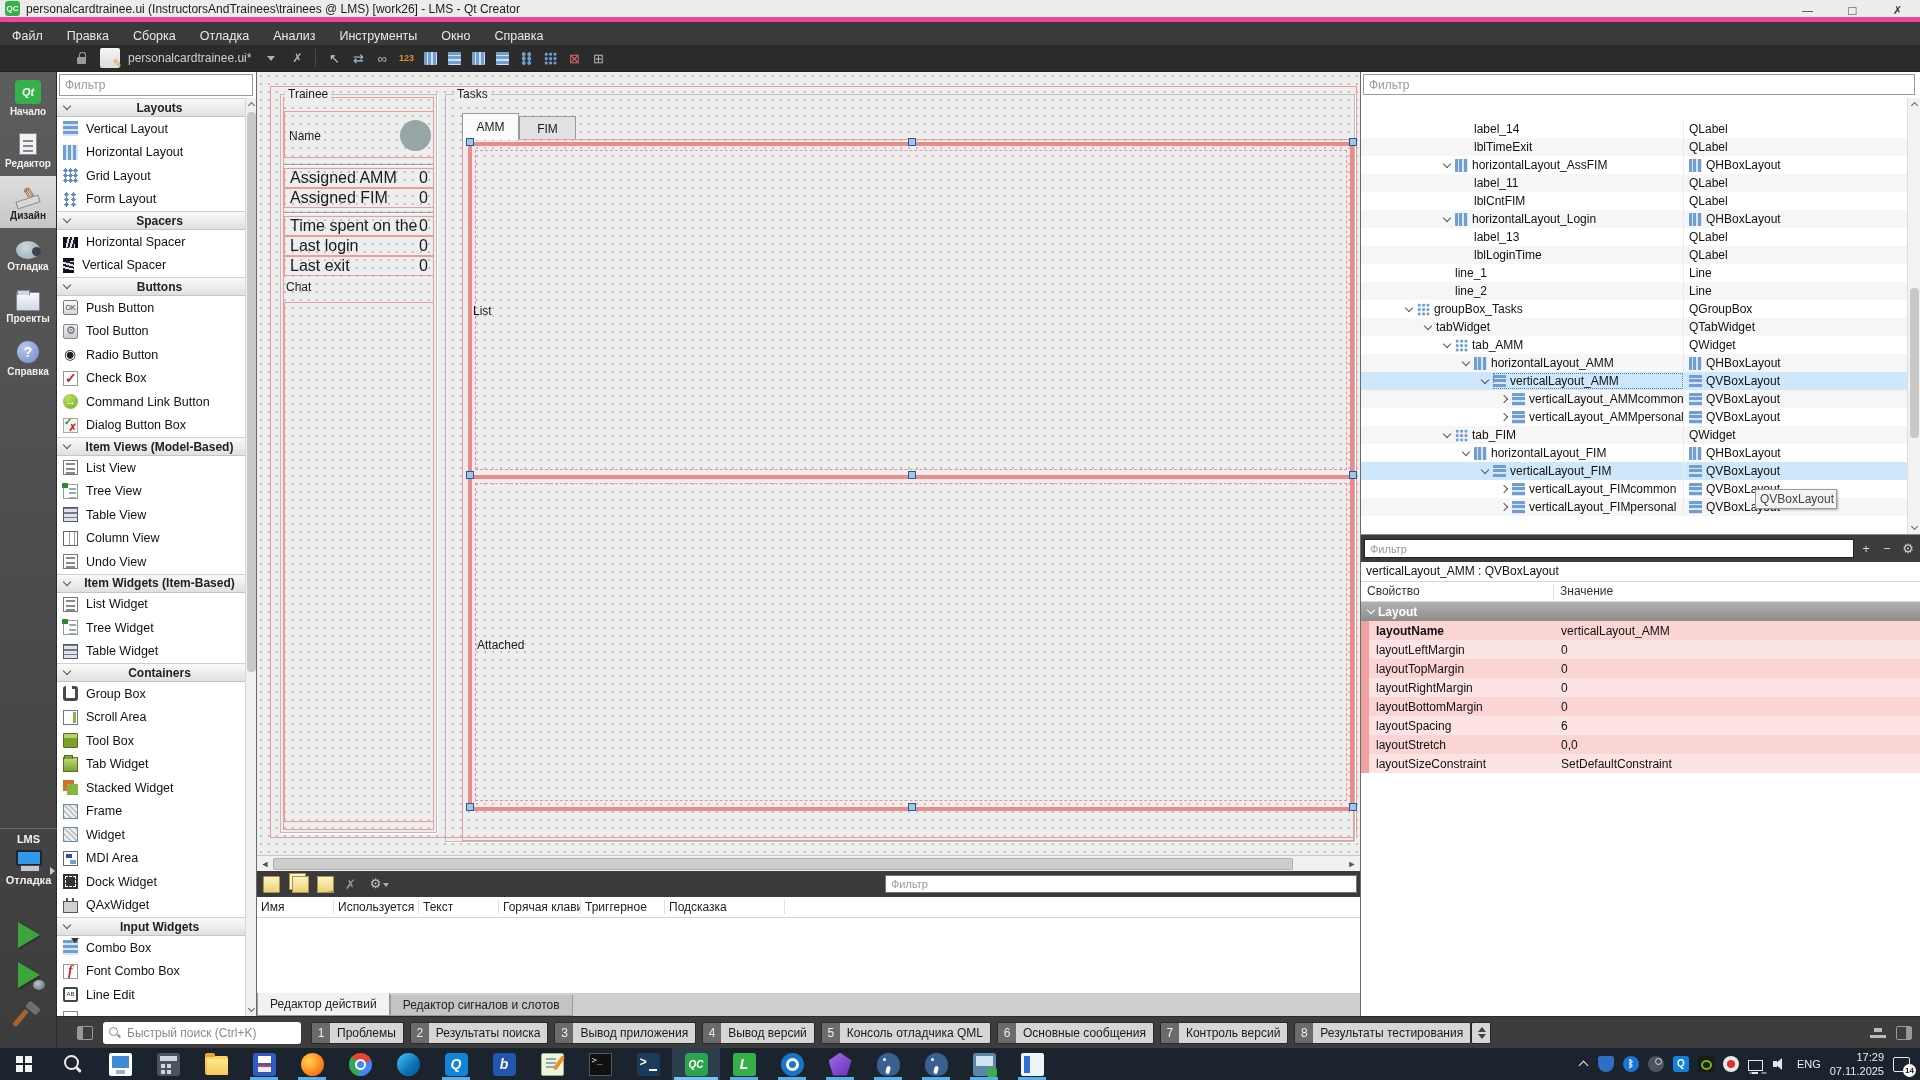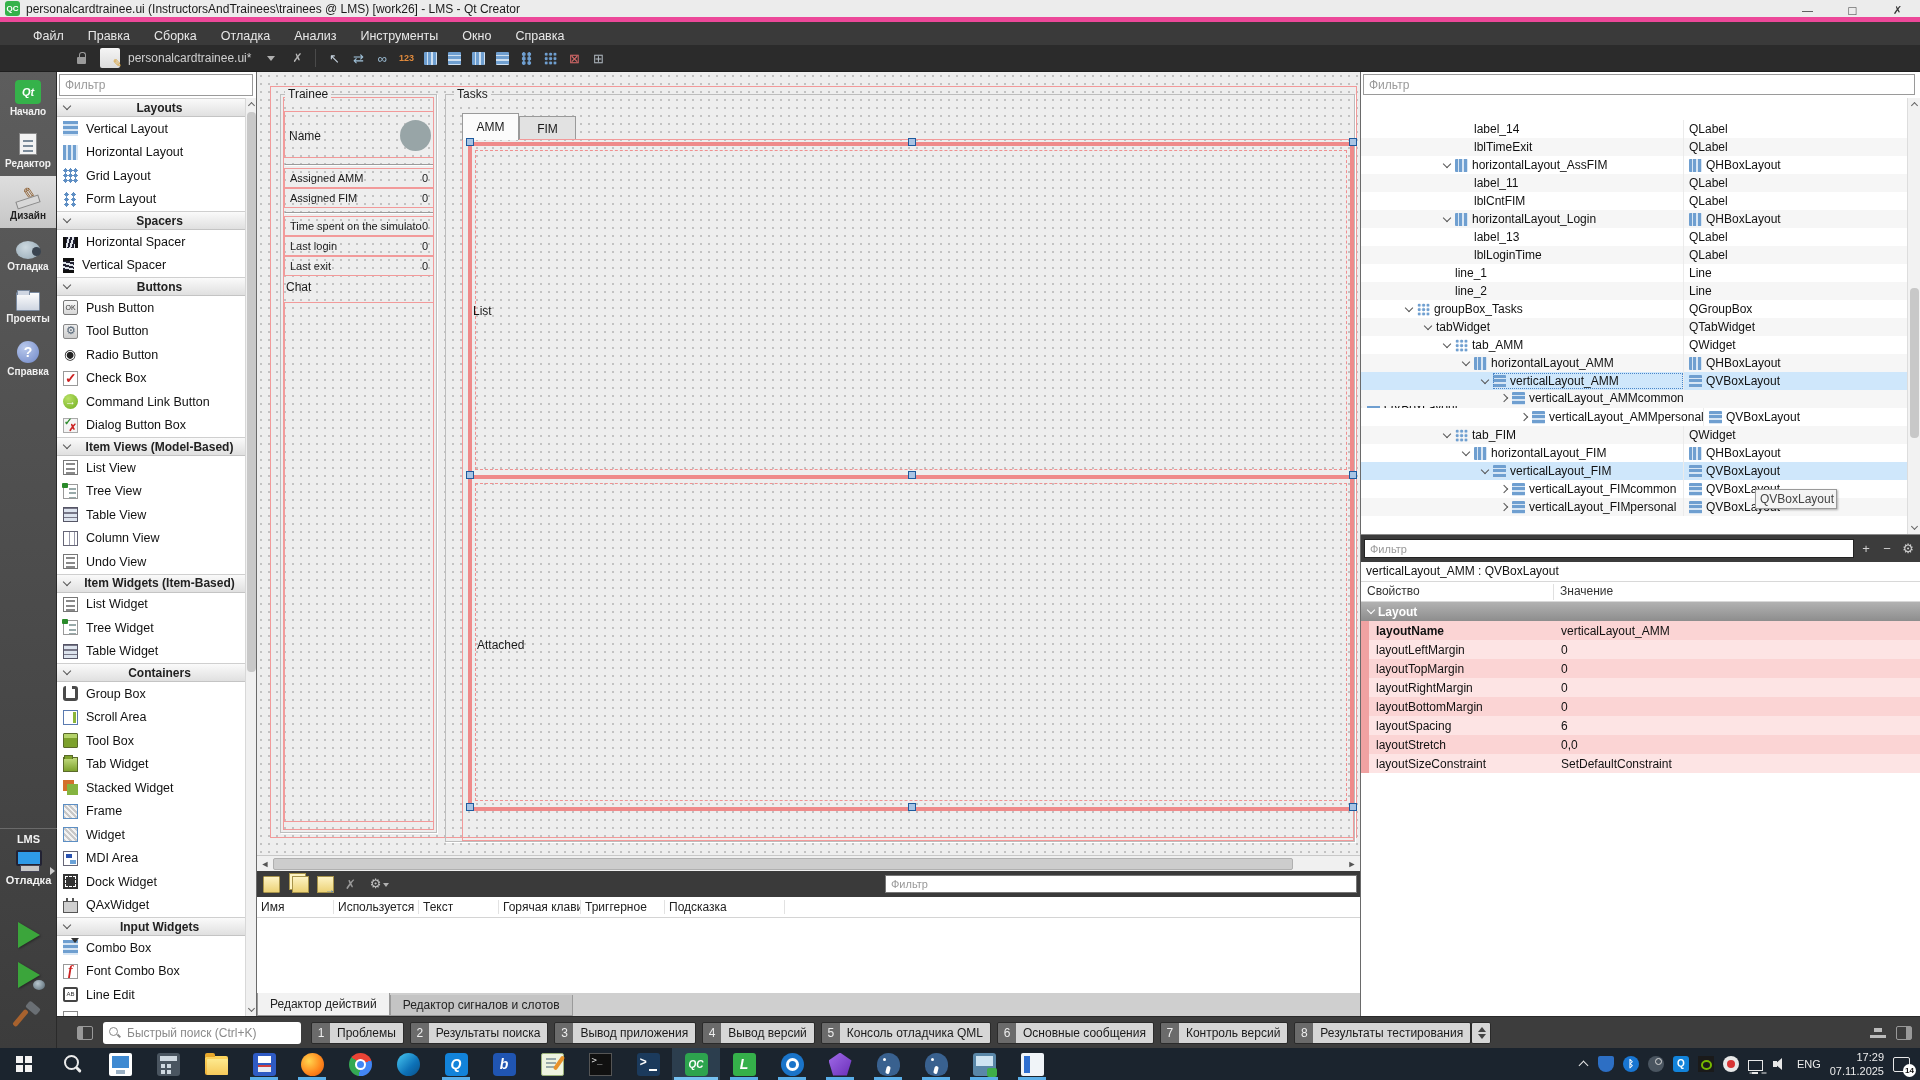--- a/index.html
+++ b/index.html
@@ -11,21 +11,21 @@
   .qc-ico{width:15px;height:15px;margin:0 6px 0 5px;background:#35b24a;border-radius:3px;color:#fff;font-size:8px;font-weight:bold;text-align:center;line-height:15px;}
   .qc-ico::before{content:"QC";}
   #title-text{font-size:12px;color:#1a1a1a;white-space:nowrap;}
   #winbtns{margin-left:auto;display:flex;height:100%;}
   .wb{width:45px;height:100%;text-align:center;line-height:21px;font-size:11px;color:#333;}
   .wb-min::before{content:"—";}
   .wb-max::before{content:"□";font-size:13px;}
   .wb-close::before{content:"✗";}
 
   
-  #menubar{position:absolute;left:0;top:22px;width:1920px;height:28px;background:#3a3a3a;display:flex;align-items:center;padding-left:21px;}
+  #menubar{position:absolute;left:0;top:22px;width:1920px;height:28px;background:#3a3a3a;display:flex;align-items:center;padding-left:0;}
   .menu-item{color:#e8e8e8;font-size:12.5px;padding:0 12px;line-height:23px;}
 
   
   #toolbar{position:absolute;left:0;top:45px;width:1920px;height:27px;background:#2b2b2b;display:flex;align-items:center;border-bottom:1px solid #1f1f1f;}
   .tico{width:20px;height:20px;position:relative;margin:0 2px;flex:none;}
   .ico-lock{margin-left:72px;}
   .ico-lock::before{content:"";position:absolute;left:5px;top:9px;width:9px;height:7px;background:#9a9a9a;border-radius:1px;}
   .ico-lock::after{content:"";position:absolute;left:7px;top:4px;width:5px;height:6px;border:1.5px solid #9a9a9a;border-bottom:none;border-radius:3px 3px 0 0;}
   .ico-doc{background:linear-gradient(#f5f5f5,#dcdcdc);border-radius:2px;margin-left:6px;}
   .ico-doc::before{content:"✎";position:absolute;right:-2px;bottom:-2px;font-size:11px;color:#d8a23a;}
@@ -135,21 +135,21 @@
   .sarrow.down::before{transform:rotate(45deg);top:1px;}
   .sthumb{position:absolute;left:1px;width:9px;background:#c8c8c8;border-radius:4px;}
 
   
   #form-area{position:absolute;left:257px;top:72px;width:1103px;height:783px;background-color:#eeeeee;background-image:radial-gradient(circle,#c2c2c2 0.9px,transparent 1.1px);background-size:8px 8px;overflow:hidden;}
   .rr{position:absolute;border:1px solid #f29a9a;}
   .rrd{position:absolute;border:1px dashed #f09090;}
   .gbx{position:absolute;border:1px solid #bdbdbd;box-shadow:1px 1px 0 #ffffff;}
   .gbtitle{position:absolute;font-size:12px;color:#1a1a1a;background:#eeeeee;padding:0 3px;}
   .flabel{position:absolute;font-size:12px;color:#1a1a1a;white-space:nowrap;}
-  .frow{position:absolute;width:150px;height:20px;border:1px solid #f29a9a;display:flex;align-items:center;font-size:11px;color:#1a1a1a;padding:0 5px;}
+  .frow{position:absolute;width:150px;height:20px;border:1px solid #f29a9a;display:flex;font-size:16px;color:#1a1a1a;padding:0 5px;}
   .frow .fl{flex:1;white-space:nowrap;overflow:hidden;}
   .frow .fv{flex:none;}
   .hsep{position:absolute;height:0;border-top:1px solid #9a9a9a;border-bottom:1px solid #fdfdfd;}
   .avatar{position:absolute;left:115px;top:8px;width:31px;height:31px;border-radius:50%;background:#98a5a7;}
   .tab{position:absolute;border:1px solid #9a9a9a;border-bottom:none;background:#e2e2e2;font-size:12px;color:#1a1a1a;text-align:center;line-height:24px;}
   .tab.tab-active{background:#fbfbfb;line-height:27px;z-index:2;}
   .selline{position:absolute;background:#ef8a8a;}
   .hdl{position:absolute;width:8px;height:8px;background:#a8c4e4;border:1px solid #1d5a9e;z-index:3;}
 
   
@@ -891,35 +891,35 @@
             <span class="tin">
               <span class="ti ti-vbox"></span>
               <span>verticalLayout_AMM</span>
             </span>
           </div>
           <div class="tcell tclass">
             <span class="ti ti-vbox"></span>
             <span>QVBoxLayout</span>
           </div>
         </div>
-        <div class="tree-row alt" style="top: 270px; flex-direction: column;">
+        <div class="tree-row alt" style="top: 270px;">
           <div class="tcell tname" style="padding-left: 138px;">
             <span class="tchev closed"></span>
             <span class="tin">
               <span class="ti ti-vbox"></span>
               <span>verticalLayout_AMMcommon</span>
             </span>
           </div>
           <div class="tcell tclass">
             <span class="ti ti-vbox"></span>
             <span>QVBoxLayout</span>
           </div>
         </div>
         <div class="tree-row" style="top: 288px;">
-          <div class="tcell tname" style="padding-left: 138px; margin-left: 20px;">
+          <div class="tcell tname" style="padding-left: 138px;">
             <span class="tchev closed"></span>
             <span class="tin">
               <span class="ti ti-vbox"></span>
               <span>verticalLayout_AMMpersonal</span>
             </span>
           </div>
           <div class="tcell tclass">
             <span class="ti ti-vbox"></span>
             <span>QVBoxLayout</span>
           </div>

